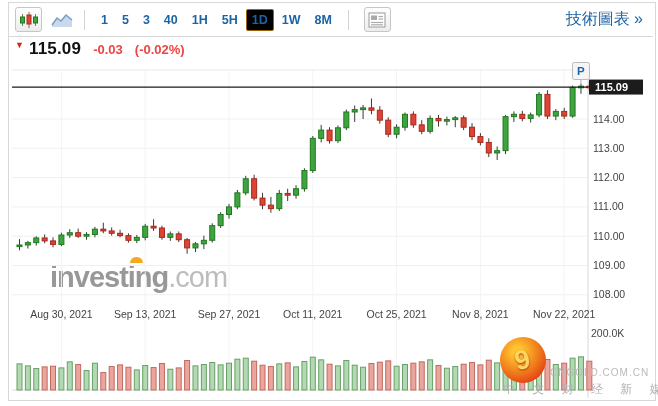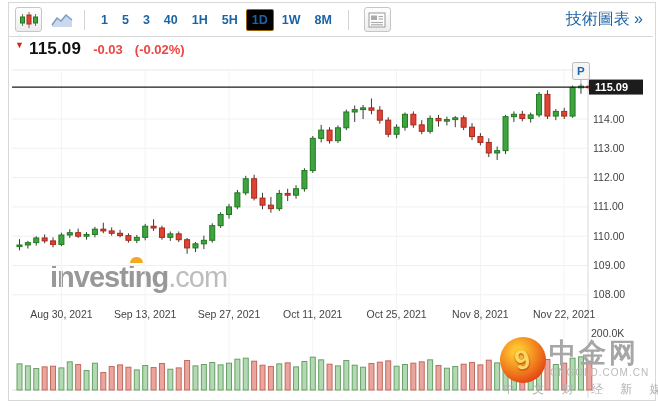--- a/index.html
+++ b/index.html
@@ -354,16 +354,15 @@
       <line x1="580.96" y1="79" x2="580.96" y2="84" stroke="#aaa"></line>
       <rect x="572.46" y="62.5" width="17" height="17" rx="2" fill="#f5f5f5" stroke="#bbb"></rect>
       <text x="580.96" y="75" font-size="11.5" fill="#1c64a5" text-anchor="middle" font-weight="bold">P</text>
     </g>
   </svg>
 
 <div class="cn-wm">
   <div class="cn-logo">
       <span>9</span>
     </div>
-  <div class="cn-name">中金网</div>
   <div class="cn-url">CNGOLD.COM.CN</div>
   <div class="cn-slogan">中 文 财 经 新 媒 体</div>
 </div>
 
 </body></html>

